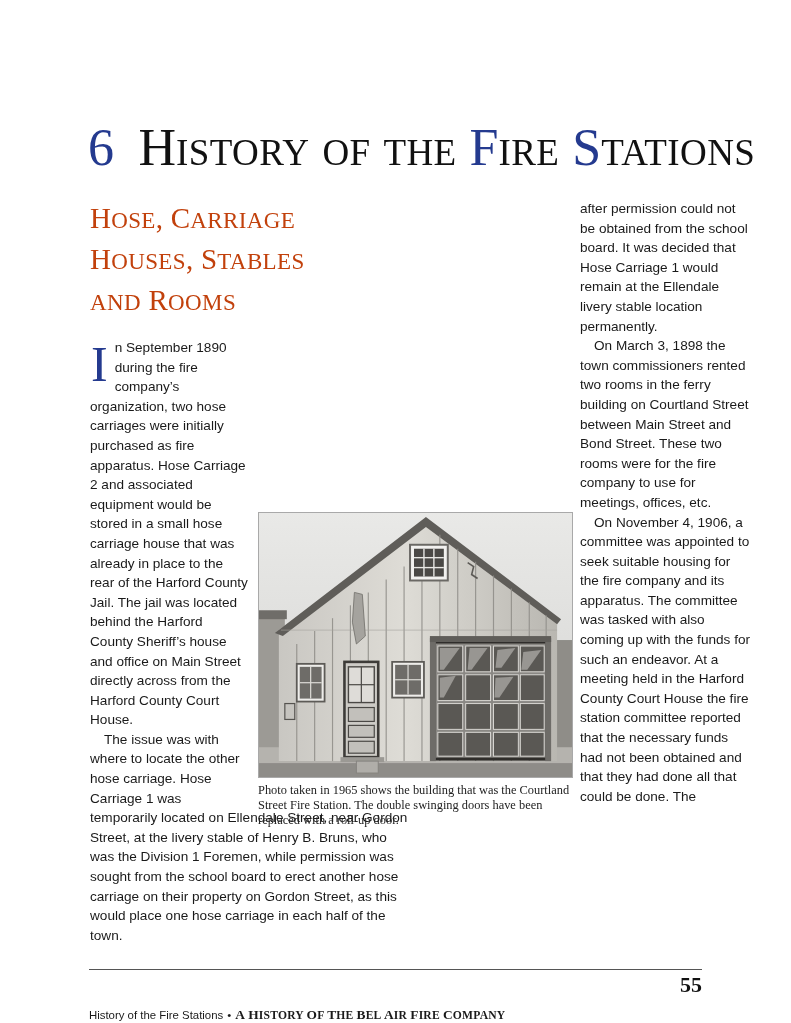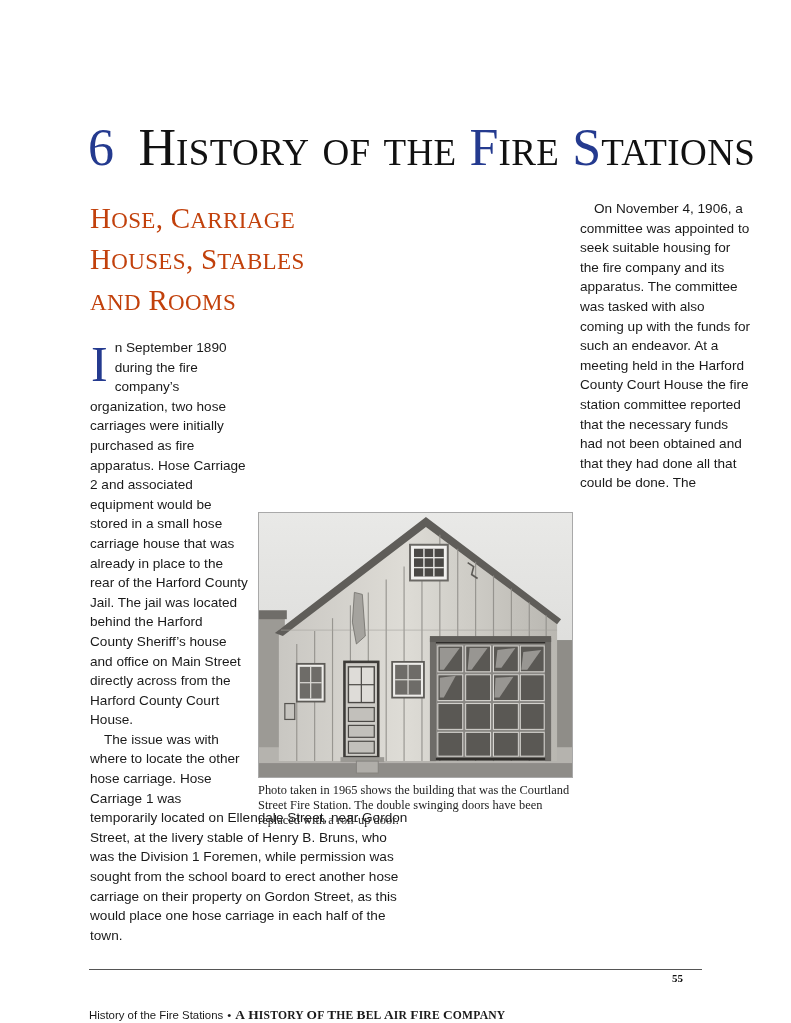--- a/index.html
+++ b/index.html
@@ -170,24 +170,24 @@
     font-size: 11.6px;
     letter-spacing: 0.2px;
   }
   .footer-sc .big { font-size: 13.4px; }
   .footer-bullet { margin: 0 4px; }
   .page-number {
     position: absolute;
     left: 672px;
     top: 972px;
     width: 30px;
-    text-align: left;
+    text-align: right;
     font-family: "Liberation Serif", serif;
     font-weight: bold;
-    font-size: 11px;
+    font-size: 22px;
     color: #111111;
   }
 </style>
 </head>
 <body>
 
 <div class="page">
 
   <div class="chapter-title">
     <span class="chapter-num">6</span>
@@ -202,20 +202,22 @@
   </div>
 
   <div class="col-left">
     <div class="shape-left-photo" style="height:296px;margin-top:158px;"></div>
     <p class="noindent"><span class="dropcap">I</span><span>n September 1890 during the fire company’s organization, two hose carriages were initially purchased as fire apparatus. Hose Carriage 2 and associated equipment would be stored in a small hose carriage house that was already in place to the rear of the Harford County Jail. The jail was located behind the Harford County Sheriff’s house and office on Main Street directly across from the Harford County Court House.</span></p>
     <p>The issue was with where to locate the other hose carriage. Hose Carriage 1 was temporarily located on Ellendale Street, near Gordon Street, at the livery stable of Henry B. Bruns, who was the Division 1 Foremen, while permission was sought from the school board to erect another hose carriage on their property on Gordon Street, as this would place one hose carriage in each half of the town.</p>
   </div>
 
   <div class="col-right">
     <div class="shape-right-photo" style="height:296px;margin-top:295px;"></div>
+    <p class="noindent">after permission could not be obtained from the school board. It was decided that Hose Carriage 1 would remain at the Ellendale livery stable location permanently.</p>
+    <p>On March 3, 1898 the town commissioners rented two rooms in the ferry building on Courtland Street between Main Street and Bond Street. These two rooms were for the fire company to use for meetings, offices, etc.</p>
     <p>On November 4, 1906, a committee was appointed to seek suitable housing for the fire company and its apparatus. The committee was tasked with also coming up with the funds for such an endeavor. At a meeting held in the Harford County Court House the fire station committee reported that the necessary funds had not been obtained and that they had done all that could be done. The</p>
   </div>
 
   <div class="photo-frame">
     <svg viewBox="0 0 315 266" preserveAspectRatio="none">
       <defs>
         <linearGradient id="skyg" x1="0" y1="0" x2="0" y2="1">
           <stop offset="0%" stop-color="#e9e9e7"></stop>
           <stop offset="100%" stop-color="#d4d4d2"></stop>
         </linearGradient>

